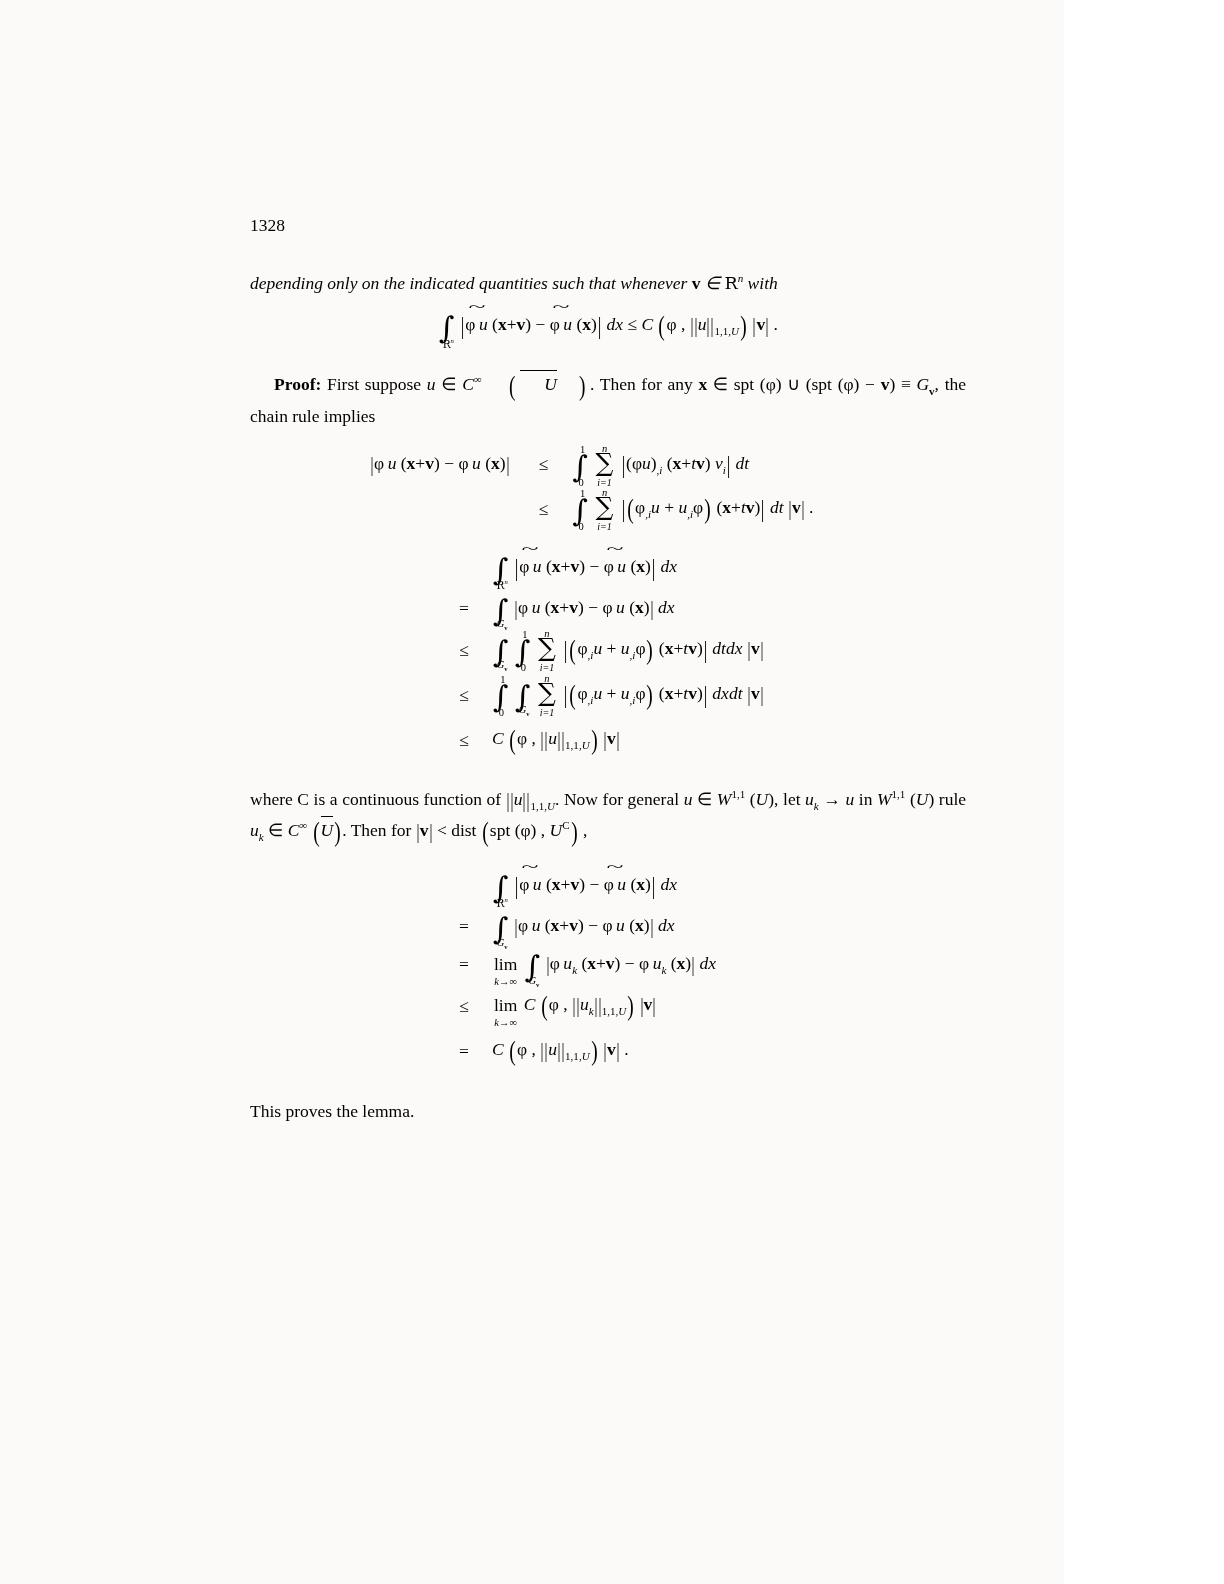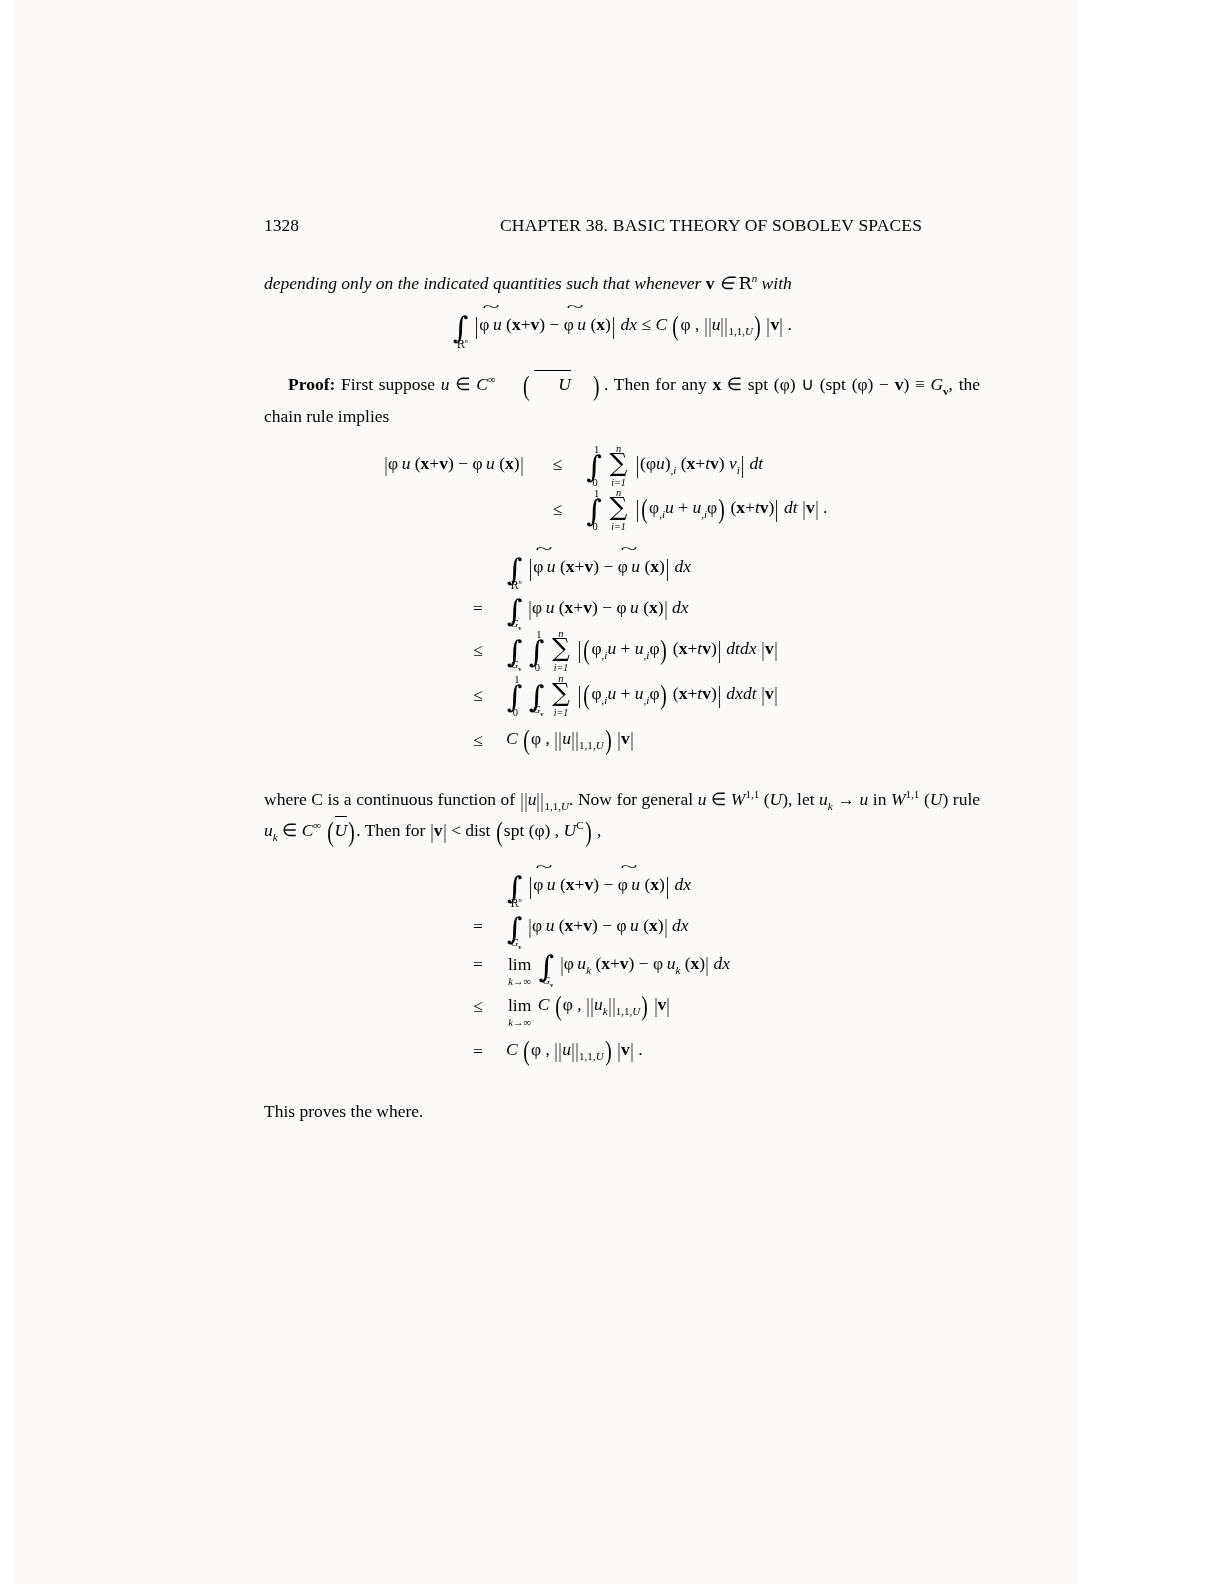--- a/index.html
+++ b/index.html
@@ -14,21 +14,20 @@
     color: #000000;
     position: relative;
     overflow: hidden;
   }
   .page {
     position: absolute;
     left: 0; top: 0;
     width: 1064px;
     height: 1584px;
     background: #fbfaf8;
-    margin-left: 14px;
   }
   .content {
     position: absolute;
     left: 250px;
     top: 215px;
     width: 716px;
   }
 
   
   .pagehead {
@@ -233,21 +232,20 @@
   .rowtall td { padding-top: 14px; padding-bottom: 14px; }
 </style>
 </head>
 <body>
 
 <div class="page">
   <div class="content">
 
     <div class="pagehead">
       <span class="folio">1328</span>
-      <span class="runhead">CHAPTER 38.  BASIC THEORY OF SOBOLEV SPACES</span>
     </div>
 
     <div class="para ital" style="margin-top:26px;">
       <span>depending only on the indicated quantities such that whenever</span>
       <span class="bf">v</span> ∈ <span class="bb">R</span><sup><span class="math">n</span></sup>
       <span>with</span>
     </div>
 
 
 
@@ -397,16 +395,16 @@
         <td class="lhs"></td>
         <td class="rel">=</td>
         <td class="rhs">
           <span class="math">C</span> <span class="bigpar">(</span>φ , <span class="medbar">|</span><span class="medbar">|</span><span class="math">u</span><span class="medbar">|</span><span class="medbar">|</span><sub>1,1,<span class="math">U</span></sub><span class="bigpar">)</span>
           <span class="medbar">|</span><span class="bf">v</span><span class="medbar">|</span> .
         </td>
       </tr>
     </tbody>
       </table>
 
-    <div class="para" style="margin-top:26px;">This proves the where.</div>
+    <div class="para" style="margin-top:26px;">This proves the lemma.</div>
 
   </div>
 </div>
 
 </body></html>

